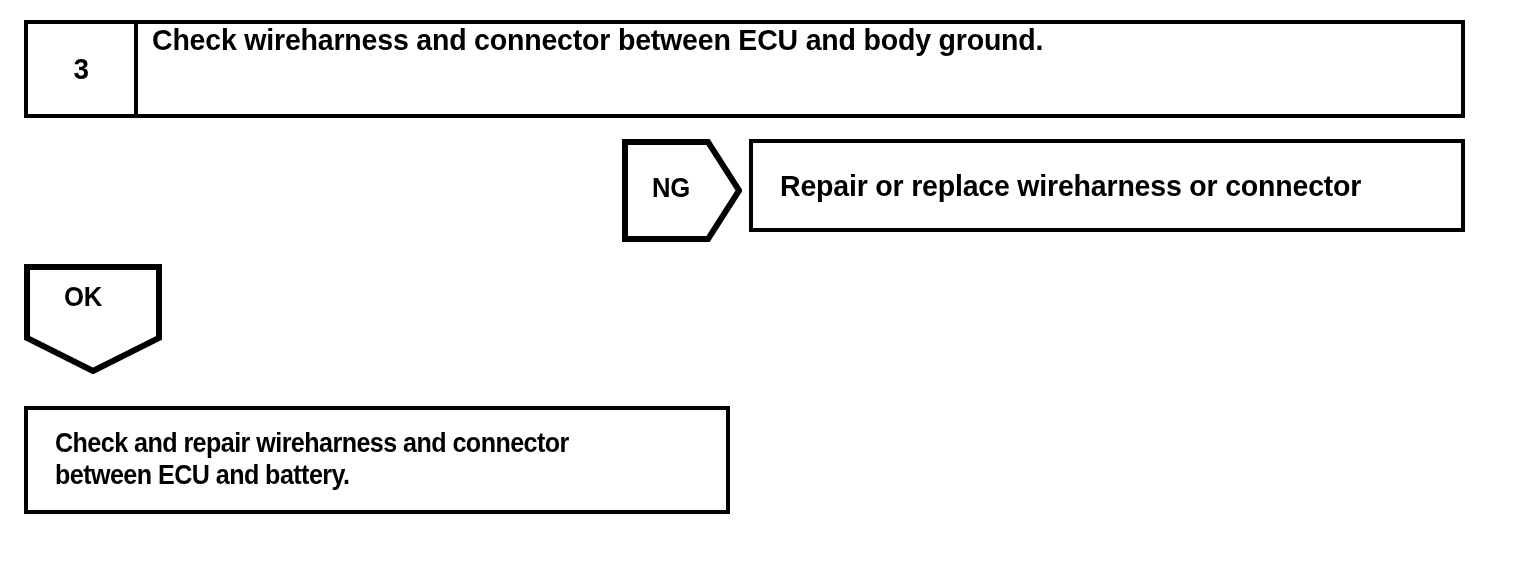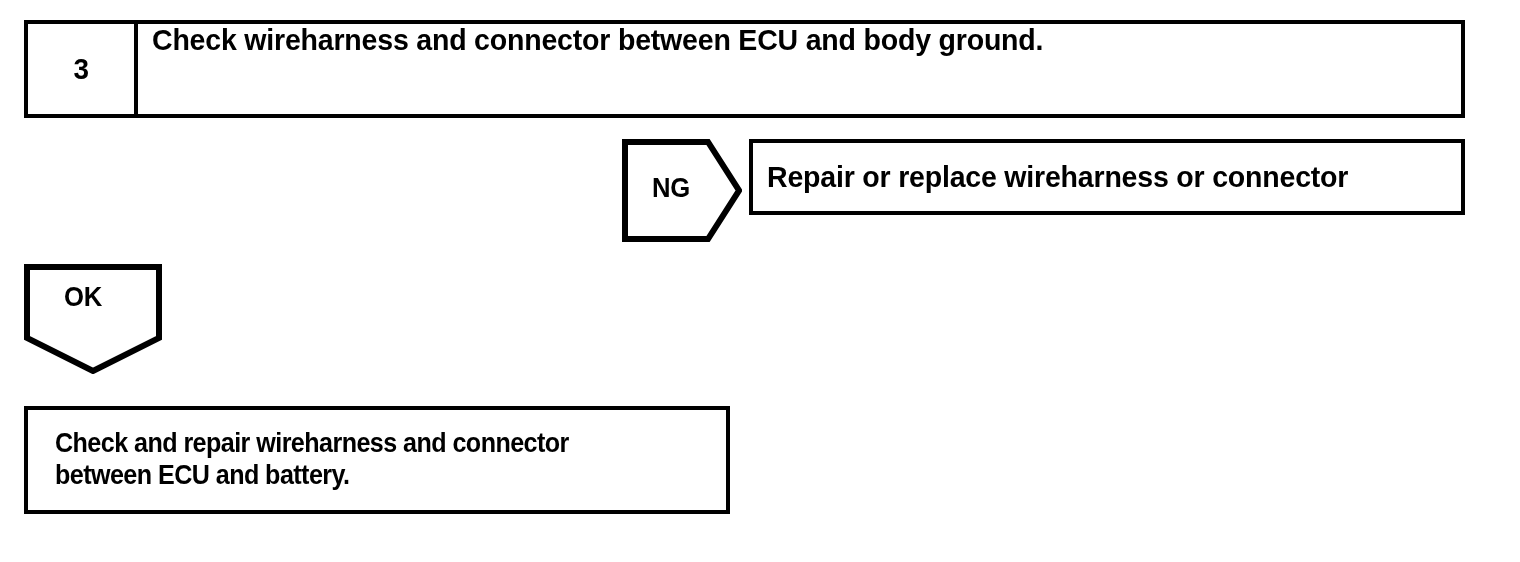--- a/index.html
+++ b/index.html
@@ -95,26 +95,27 @@
     letter-spacing: -0.3px;
     transform: scaleX(0.95);
     transform-origin: left top;
   }
 
   .ng-result-box {
     position: absolute;
     left: 749px;
     top: 139px;
     width: 716px;
-    height: 76px;
+    height: 93px;
     box-sizing: border-box;
     border: 4px solid #000;
     background: #fff;
     display: flex;
     align-items: center;
+    padding-left: 13px;
   }
   .ng-result-text {
     margin-left: 14px;
     font-size: 30px;
     font-weight: bold;
     line-height: 1.05;
     letter-spacing: -0.2px;
     white-space: nowrap;
     transform: scaleX(0.95);
     transform-origin: left center;

